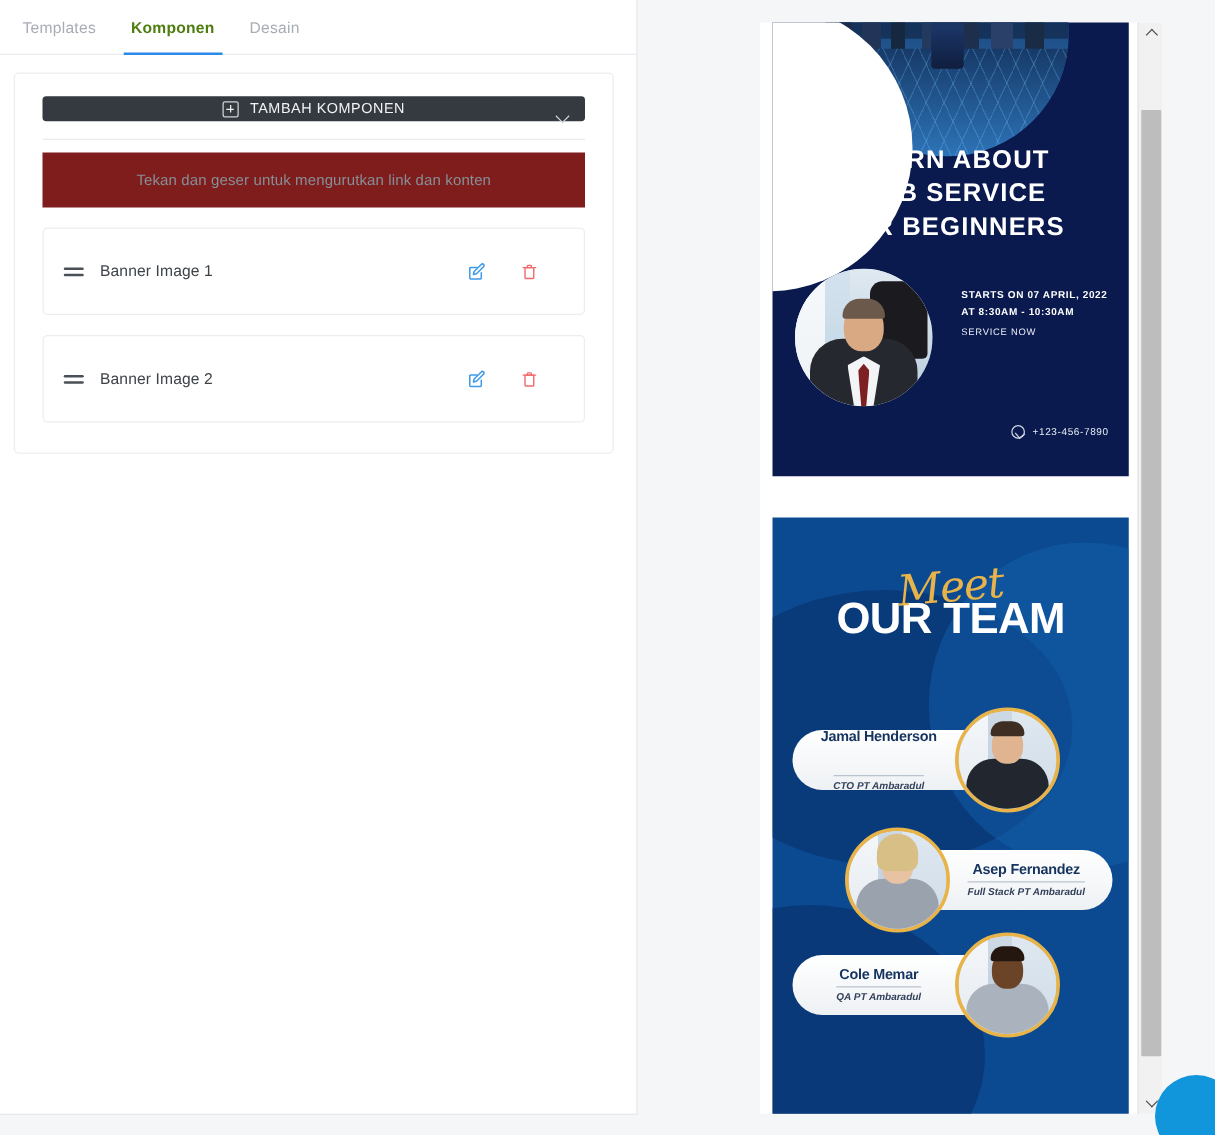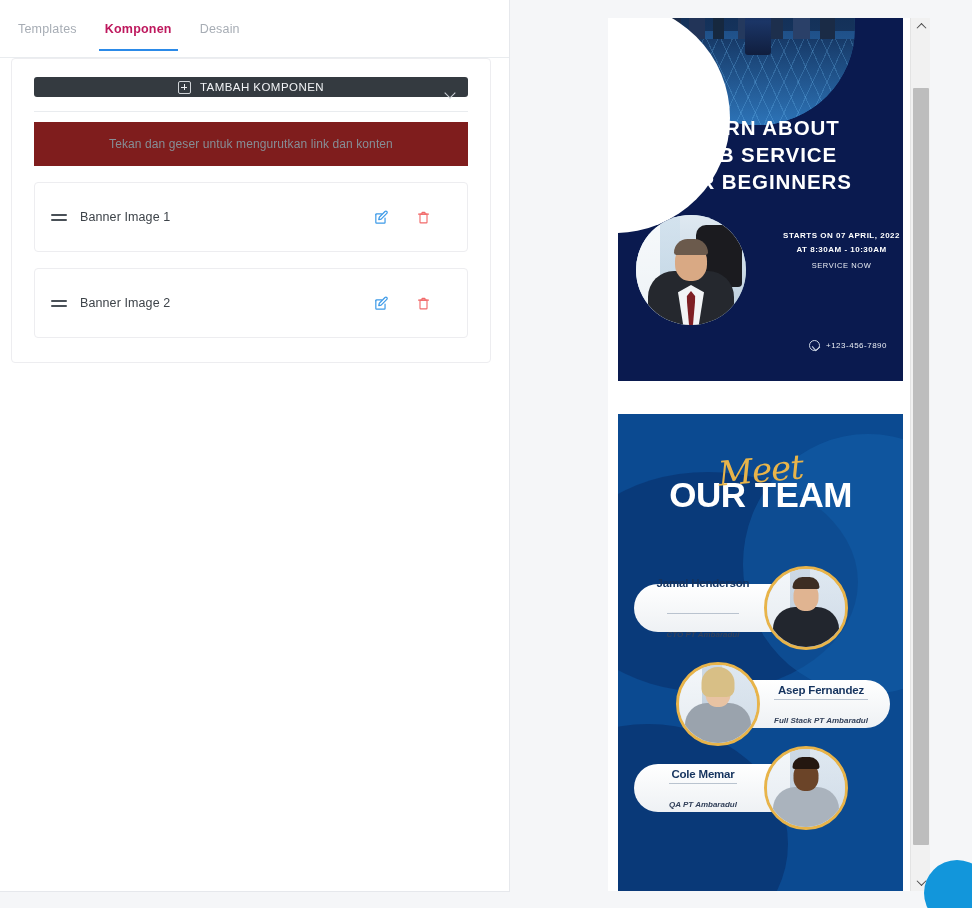--- a/index.html
+++ b/index.html
@@ -26,39 +26,39 @@
     width: 510px;
     height: 892px;
     background: #ffffff;
     border-right: 1px solid #e6e8ec;
     border-bottom: 1px solid #e6e8ec;
     overflow: hidden;
   }
 
   .tabbar {
     position: relative;
-    height: 58px;
+    height: 44px;
     border-bottom: 1px solid #e9ecef;
     display: flex;
     align-items: center;
     padding-left: 4px;
   }
   .tab {
     position: relative;
     height: 42px;
     display: flex;
     align-items: center;
     padding: 0 14px;
     font-size: 12.5px;
     letter-spacing: .2px;
     color: #a7adb5;
     cursor: pointer;
     white-space: nowrap;
   }
-  .tab.active { color: #be185d; font-weight: bold; }
+  .tab.active { color: #4d7c0f; font-weight: bold; }
   .tab.active::after {
     content: "";
     position: absolute;
     left: 8px; right: 8px; bottom: -1px;
     height: 2px;
     background: #2b8ae8;
   }
 
   .panel-card {
     position: absolute;
@@ -322,22 +322,22 @@
     position: absolute;
     left: 50%; bottom: 70px;
     transform: translateX(-50%);
     width: 34px; height: 16px;
     border-radius: 17px 17px 3px 3px;
     background: #6b5a4c;
   }
 
   .b1-details {
     position: absolute;
-    right: 3px; top: 253px;
-    text-align: center;
+    right: 17px; top: 253px;
+    text-align: left;
     color: #ffffff;
   }
   .b1-d1 { font-size: 8px; font-weight: bold; letter-spacing: .5px; }
   .b1-d2 { font-size: 8px; font-weight: bold; letter-spacing: .5px; margin-top: 5px; }
   .b1-d3 { font-size: 7.5px; letter-spacing: .6px; margin-top: 7px; color: #e8ecf3; }
 
   .b1-phone {
     position: absolute;
     right: 16px; bottom: 30px;
     display: flex; align-items: center; gap: 6px;
@@ -449,21 +449,21 @@
     letter-spacing: -.2px;
     white-space: nowrap;
   }
   .m-role {
     font-size: 8px;
     font-style: italic;
     font-weight: bold;
     color: #33415a;
     white-space: nowrap;
     margin-top: 3px;
-    padding-top: 16px;
+    padding-top: 3px;
     border-top: 1px solid #b9c3cf;
   }
 
   .m-photo {
     position: relative;
     width: 84px; height: 84px;
     border-radius: 50%;
     border: 3px solid #e8b44a;
     overflow: hidden;
     background: #cfd9e2;

